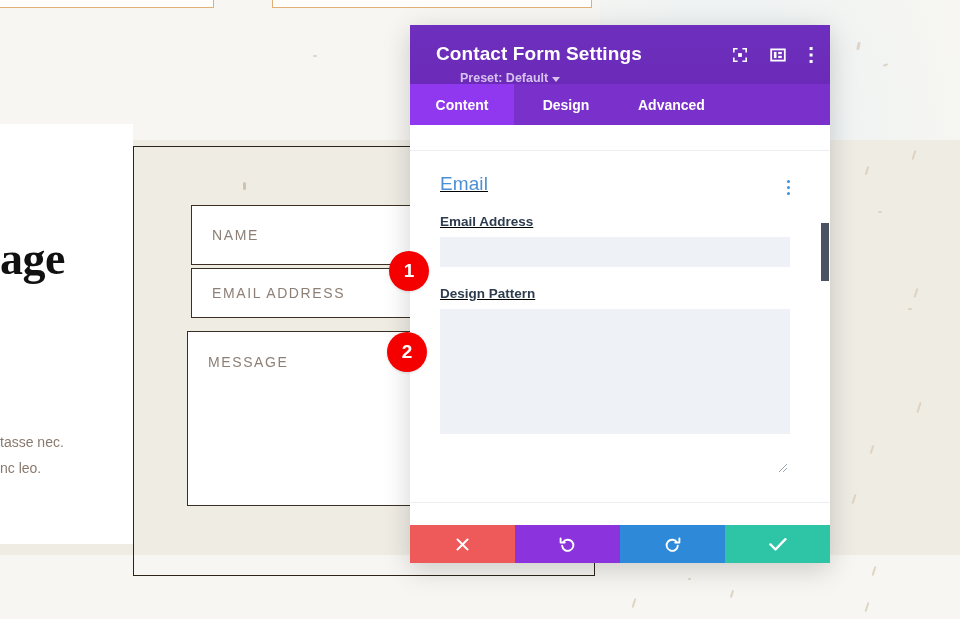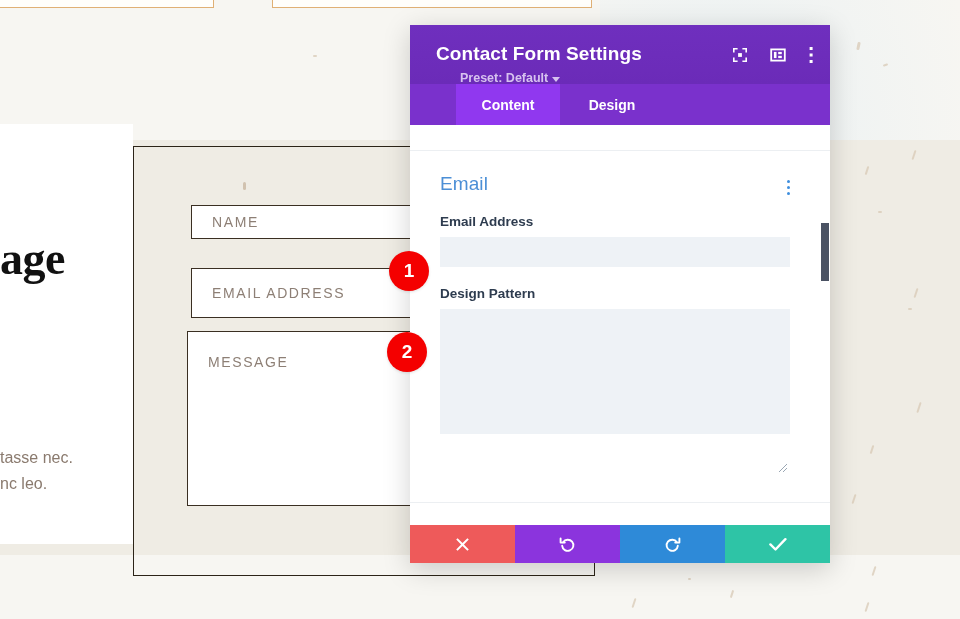--- a/index.html
+++ b/index.html
@@ -69,25 +69,24 @@
     font-size: 46px;
     letter-spacing: -0.5px;
     color: #111111;
     white-space: nowrap;
   }
   .card-para {
     position: absolute;
     left: 120px; top: 305px;
     width: 200px;
     font-family: "Liberation Sans", sans-serif;
-    font-size: 16px;
+    font-size: 14px;
     line-height: 26px;
     color: #8a7a6e;
     white-space: nowrap;
-    margin-top: 16px;
   }
 
   
   .bgfield {
     position: absolute;
     border: 1.5px solid #3a2f22;
     background: #ffffff;
   }
   .bgfield .ph {
     position: absolute;
@@ -95,21 +94,21 @@
     transform: translateY(-50%);
     font-size: 14px;
     letter-spacing: 1.6px;
     color: #8d7f75;
     white-space: nowrap;
   }
   .bgfield.msg .ph {
     top: 22px;
     transform: none;
   }
-  #bg-name    { left: 191px; top: 205px; width: 300px; height: 34px; }
+  #bg-name    { left: 191px; top: 205px; width: 300px; height: 60px; }
   #bg-email   { left: 191px; top: 268px; width: 300px; height: 50px; }
   #bg-message { left: 187px; top: 331px; width: 300px; height: 175px; }
 
   .bg-dot-mark {
     position: absolute;
     width: 3px; height: 8px;
     background: #cbbba6;
     border-radius: 2px;
     opacity: .85;
   }
@@ -184,34 +183,35 @@
     height: 41px;
     display: flex;
     align-items: center;
     justify-content: center;
     color: #ffffff;
     font-size: 14px;
     font-weight: 700;
     cursor: pointer;
     min-width: 104px;
   }
-  .tab.active { background: #9038ef; margin-left: 46px; }
+  .tab.active { background: #9038ef; }
 
   .modal-body {
     flex: 1 1 auto;
     background: #ffffff;
     position: relative;
     overflow: hidden;
   }
   .collapsed-row {
     height: 26px;
     border-bottom: 1px solid #eceff2;
   }
   .section {
     padding: 22px 40px 0 30px;
+    text-decoration: underline;
   }
   .section-head {
     display: flex;
     align-items: flex-start;
     justify-content: space-between;
   }
   .section-title {
     color: #4c8fd6;
     font-size: 19px;
     font-weight: 400;
@@ -404,20 +404,21 @@
             <rect x="1.6" y="7.5" width="3" height="3" fill="#ffffff"></rect>
             <rect x="1.6" y="14" width="3" height="3" fill="#ffffff"></rect>
           </svg>
         </span>
       </div>
     </div>
 
     <div class="tabs">
       <div class="tab active">Content</div>
       <div class="tab">Design</div>
+      <div class="tab">Advanced</div>
     </div>
 
     <div class="modal-body">
       <div class="collapsed-row"></div>
 
       <div class="section">
         <div class="section-head">
           <span class="section-title">Email</span>
           <span class="dots-vert">
             <i></i>

